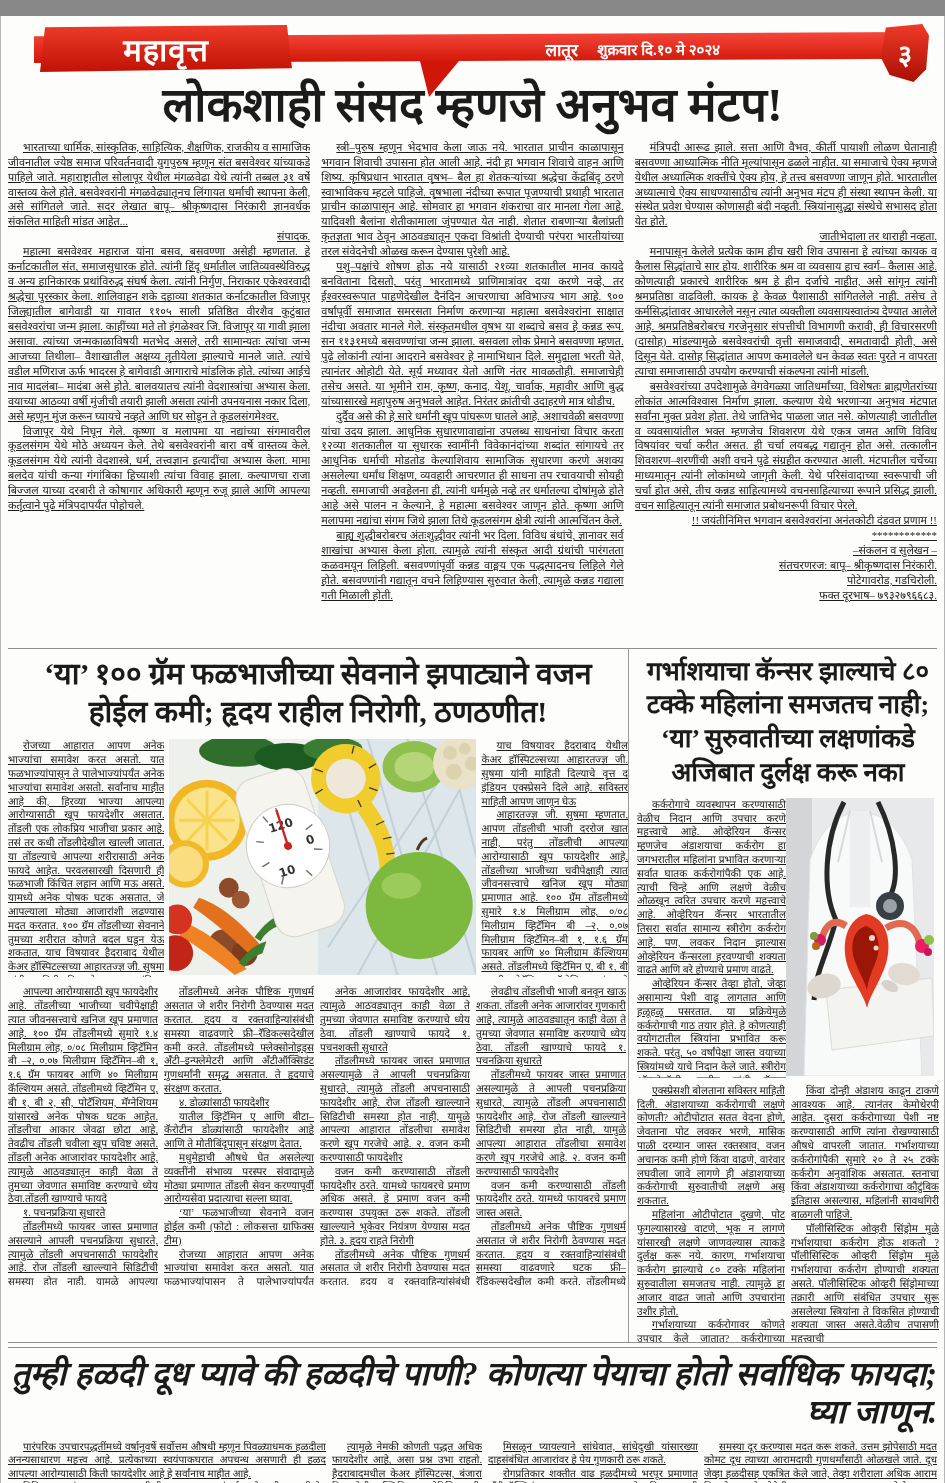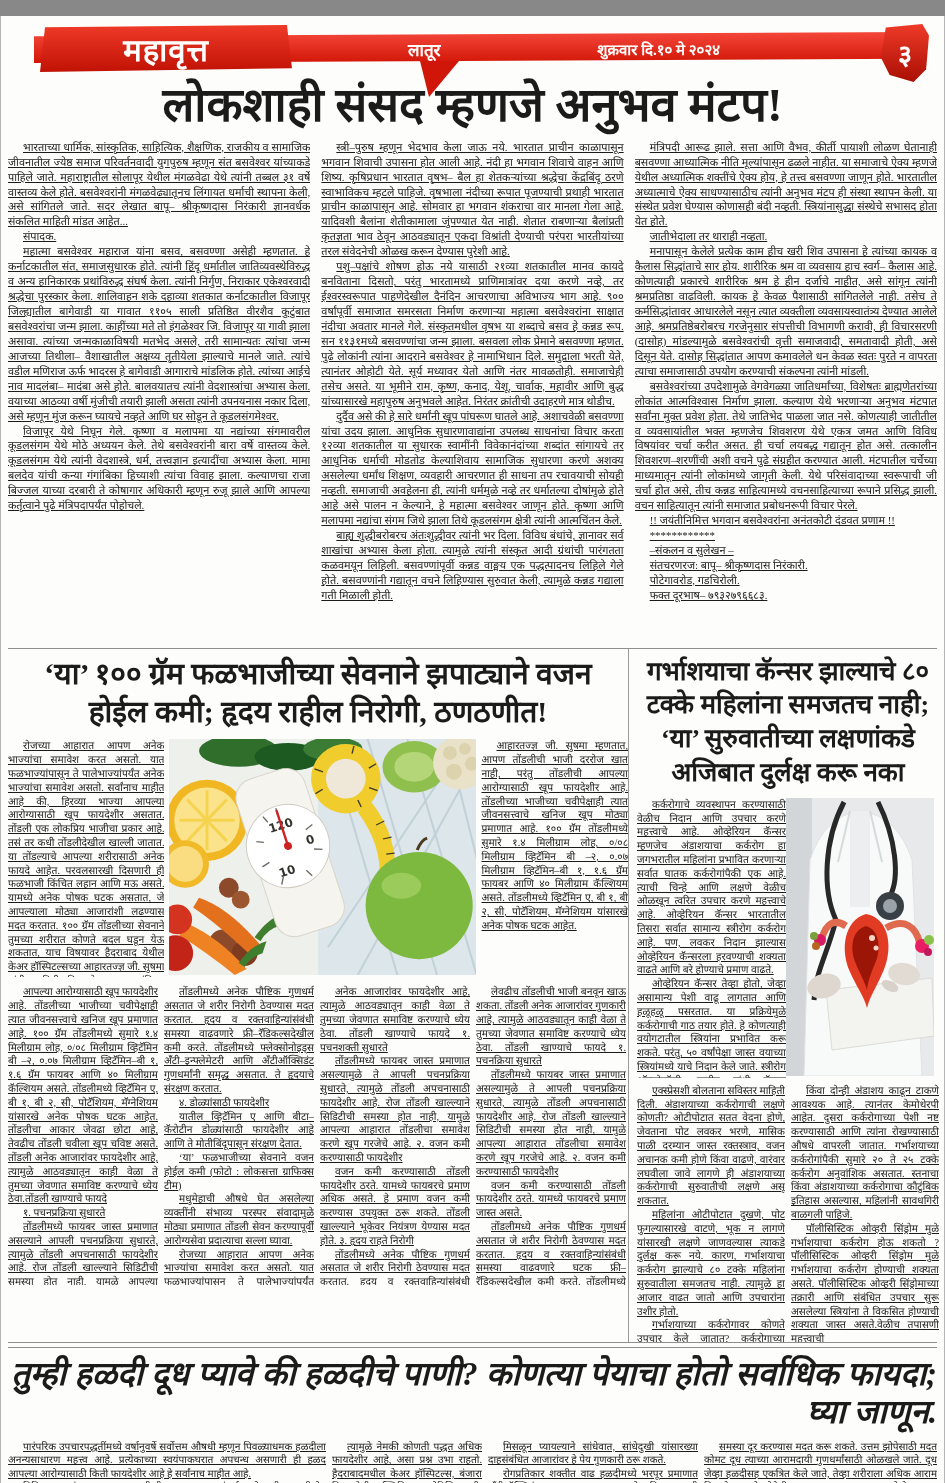--- a/index.html
+++ b/index.html
@@ -11,40 +11,40 @@
   .ribbon-strip{position:absolute;left:24px;right:22px;top:8px;height:31px;
         background:linear-gradient(180deg,#f4473a,#d21607);
         clip-path:polygon(0 14%,100% 0,100% 86%,0 100%);}
   .masthead-flag{position:absolute;left:30px;top:1px;width:252px;height:47px;
         background:linear-gradient(180deg,#ef3a28,#c01205);
         clip-path:polygon(2% 5%,98% 0,100% 92%,0 100%);
         display:flex;align-items:center;justify-content:center;z-index:2;}
   .masthead-title{color:#fff;font-size:31px;font-weight:bold;letter-spacing:1px;}
   .ribbon-tail{position:absolute;left:410px;top:37px;width:0;height:0;z-index:1;
         border-left:9px solid transparent;border-right:30px solid transparent;border-top:36px solid #cf1608;}
-  .city-label{position:absolute;left:398px;width:170px;top:14px;text-align:left;color:#fff;
+  .city-label{position:absolute;left:398px;width:170px;top:14px;text-align:right;color:#fff;
         font-weight:bold;font-size:17px;z-index:3;}
   .date-label{position:absolute;right:215px;top:15px;color:#fff;font-weight:bold;font-size:15px;z-index:3;}
   .pagenum-flag{position:absolute;right:6px;top:0;width:48px;height:58px;
         background:linear-gradient(180deg,#ef3a28,#a90f04);
         clip-path:polygon(10% 6%,86% 0,100% 20%,94% 78%,68% 100%,18% 88%,0 58%);
         display:flex;align-items:center;justify-content:center;z-index:2;}
   .pagenum{color:#fff;font-size:27px;font-weight:bold;}
   
   .lead-headline{position:relative;z-index:4;text-align:center;font-size:47px;font-weight:bold;
         margin:4px 0 8px;line-height:1.1;}
   h2{margin:0;font-weight:bold;}
   .veg-headline{font-size:30px;text-align:center;line-height:1.28;padding:6px 6px 8px;}
   .cancer-headline{font-size:26px;text-align:center;line-height:1.3;padding:6px 2px 8px;}
   .turmeric-headline{font-size:33px;text-align:right;line-height:1.15;margin:8px 0 8px;font-style:italic;}
   
   .cols{display:flex;}
   .tcol{text-align:justify;overflow:hidden;text-decoration:underline;}
   .tcol p{margin:0;text-indent:15px;}
-  .center{text-align:left;text-indent:0;}
+  .center{text-align:right;text-indent:0;}
   .lead-cols{gap:11px;height:508px;font-size:10.9px;line-height:1.37;}
   .lead-cols .tcol{flex:1 1 0;}
   .mid{display:flex;border-top:1px solid #8f8f8f;border-bottom:1px solid #8f8f8f;}
   .mid-left{width:620px;}
   .mid-right{width:303px;border-left:1px solid #9a9a9a;padding-left:8px;box-sizing:content-box;}
   .small-text{font-size:10.3px;line-height:1.34;}
   .rowA-left{gap:5px;height:238px;}
   .rowA-left .c1{width:157px;}
   .rowA-left .c2{width:147px;}
   .rowB-left{gap:6px;height:300px;margin-top:8px;}
@@ -207,38 +207,39 @@
                   <line x1="219" y1="78" x2="226" y2="72"></line>
                 </g>
             </g>
             <circle cx="252" cy="168" r="54" fill="#7cb93e"></circle>
             <ellipse cx="234" cy="148" rx="20" ry="13" fill="#a3d163" opacity="0.8"></ellipse>
             <path d="M250 112 q4 -10 10 -12" stroke="#4c3a20" stroke-width="3" fill="none"></path>
           </svg>
         </div>
 
         <div class="tcol c2">
+          <p>याच विषयावर हैदराबाद येथील केअर हॉस्पिटल्सच्या आहारतज्ज्ञ जी. सुषमा यांनी माहिती दिल्याचे वृत्त द इंडियन एक्स्प्रेसने दिले आहे. सविस्तर माहिती आपण जाणून घेऊ</p>
           <p>आहारतज्ज्ञ जी. सुषमा म्हणतात, आपण तोंडलीची भाजी दररोज खात नाही, परंतु तोंडलीची आपल्या आरोग्यासाठी खूप फायदेशीर आहे. तोंडलीच्या भाजीच्या चवीपेक्षाही त्यात जीवनसत्त्वाचे खनिज खूप मोठ्या प्रमाणात आहे. १०० ग्रॅम तोंडलीमध्ये सुमारे १.४ मिलीग्राम लोह, ०/०८ मिलीग्राम व्हिटॅमिन बी –२, ०.०७ मिलीग्राम व्हिटॅमिन–बी १, १.६ ग्रॅम फायबर आणि ४० मिलीग्राम कॅल्शियम असते. तोंडलीमध्ये व्हिटॅमिन ए, बी १, बी २, सी, पोटॅशियम, मॅग्नेशियम यांसारखे अनेक पोषक घटक आहेत.</p>
 
         </div>
       </div>
 
       <div class="cols rowB-left small-text">
         <div class="tcol">
           <p>आपल्या आरोग्यासाठी खूप फायदेशीर आहे. तोंडलीच्या भाजीच्या चवीपेक्षाही त्यात जीवनसत्त्वाचे खनिज खूप प्रमाणात आहे. १०० ग्रॅम तोंडलीमध्ये सुमारे १.४ मिलीग्राम लोह, ०/०८ मिलीग्राम व्हिटॅमिन बी –२, ०.०७ मिलीग्राम व्हिटॅमिन–बी १, १.६ ग्रॅम फायबर आणि ४० मिलीग्राम कॅल्शियम असते. तोंडलीमध्ये व्हिटॅमिन ए, बी १, बी २, सी, पोटॅशियम, मॅग्नेशियम यांसारखे अनेक पोषक घटक आहेत. तोंडलीचा आकार जेवढा छोटा आहे, तेवढीच तोंडली चवीला खूप चविष्ट असते. तोंडली अनेक आजारांवर फायदेशीर आहे, त्यामुळे आठवड्यातून काही वेळा ते तुमच्या जेवणात समाविष्ट करण्याचे ध्येय ठेवा.तोंडली खाण्याचे फायदे</p>
           <p>१. पचनप्रक्रिया सुधारते</p>
           <p>तोंडलीमध्ये फायबर जास्त प्रमाणात असल्याने आपली पचनप्रक्रिया सुधारते, त्यामुळे तोंडली अपचनासाठी फायदेशीर आहे. रोज तोंडली खाल्ल्याने सिडिटीची समस्या होत नाही, यामुळे आपल्या आहारात तोंडलीचा समावेश खूप गरजेचे आहे.</p>
 
         </div>
         <div class="tcol">
           <p>तोंडलीमध्ये अनेक पौष्टिक गुणधर्म असतात जे शरीर निरोगी ठेवण्यास मदत करतात. हृदय व रक्तवाहिन्यांसंबंधी समस्या वाढवणारे फ्री–रॅडिकल्सदेखील कमी करते. तोंडलीमध्ये फ्लेक्सोनोइड्स अँटी–इन्फ्लेमेटरी आणि अँटीऑक्सिडंट गुणधर्मांनी समृद्ध असतात. ते हृदयाचे संरक्षण करतात.</p>
           <p>४. डोळ्यांसाठी फायदेशीर</p>
           <p>यातील व्हिटॅमिन ए आणि बीटा–कॅरोटीन डोळ्यांसाठी फायदेशीर आहे आणि ते मोतीबिंदूपासून संरक्षण देतात.</p>
+          <p>मधुमेहाची औषधे घेत असलेल्या व्यक्तींनी संभाव्य परस्पर संवादामुळे मोठ्या प्रमाणात तोंडली सेवन करण्यापूर्वी आरोग्यसेवा प्रदात्याचा सल्ला घ्यावा.</p>
           <p>‘या’ फळभाजीच्या सेवनाने वजन होईल कमी (फोटो : लोकसत्ता ग्राफिक्स टीम)</p>
-          <p>मधुमेहाची औषधे घेत असलेल्या व्यक्तींनी संभाव्य परस्पर संवादामुळे मोठ्या प्रमाणात तोंडली सेवन करण्यापूर्वी आरोग्यसेवा प्रदात्याचा सल्ला घ्यावा.</p>
           <p>रोजच्या आहारात आपण अनेक भाज्यांचा समावेश करत असतो. यात फळभाज्यांपासून ते पालेभाज्यांपर्यंत अनेक भाज्यांचा समावेश असतो. सर्वांनाच माहीत आहे की, हिरव्या भाज्या आपल्या आरोग्यासाठी खूप फायदेशीर असतात. तोंडली एक लोकप्रिय भाजीचा प्रकार आहे. तसं तर कधी तोंडलीदेखील खाल्ली जातात. या तोंडल्याचे आपल्या शरीरासाठी अनेक फायदे आहेत. परवलसारखी दिसणारी ही फळभाजी किंचित लहान आणि मऊ असते. यामध्ये अनेक पोषक घटक असतात, जे आपल्याला मोठ्या आजारांशी लढण्यास मदत करतात. १०० ग्रॅम तोंडलीच्या सेवनाने तुमच्या शरीरात कोणते बदल घडून येऊ शकतात,</p>
         </div>
         <div class="tcol">
           <p>अनेक आजारांवर फायदेशीर आहे, त्यामुळे आठवड्यातून काही वेळा ते तुमच्या जेवणात समाविष्ट करण्याचे ध्येय ठेवा. तोंडली खाण्याचे फायदे १. पचनशक्ती सुधारते</p>
           <p>तोंडलीमध्ये फायबर जास्त प्रमाणात असल्यामुळे ते आपली पचनप्रक्रिया सुधारते, त्यामुळे तोंडली अपचनासाठी फायदेशीर आहे. रोज तोंडली खाल्ल्याने सिडिटीची समस्या होत नाही, यामुळे आपल्या आहारात तोंडलीचा समावेश करणे खूप गरजेचे आहे. २. वजन कमी करण्यासाठी फायदेशीर</p>
           <p>वजन कमी करण्यासाठी तोंडली फायदेशीर ठरते. यामध्ये फायबरचे प्रमाण अधिक असते. हे प्रमाण वजन कमी करण्यास उपयुक्त ठरू शकते. तोंडली खाल्ल्याने भूकेवर नियंत्रण येण्यास मदत होते. ३. हृदय राहते निरोगी</p>
           <p>तोंडलीमध्ये अनेक पौष्टिक गुणधर्म असतात जे शरीर निरोगी ठेवण्यास मदत करतात. हृदय व रक्तवाहिन्यांसंबंधी समस्या वाढवणारे घटक फ्री–रॅडिकल्सदेखील कमी करते. तोंडलीमध्ये फ्लेक्सोनोइड्स, अँटी–इन्फ्लेमेटरी आणि अँटीऑक्सिडंट गुणधर्मांमुळे ते हृदयाचे संरक्षण करतात.</p>
 
         </div>
         <div class="tcol">

